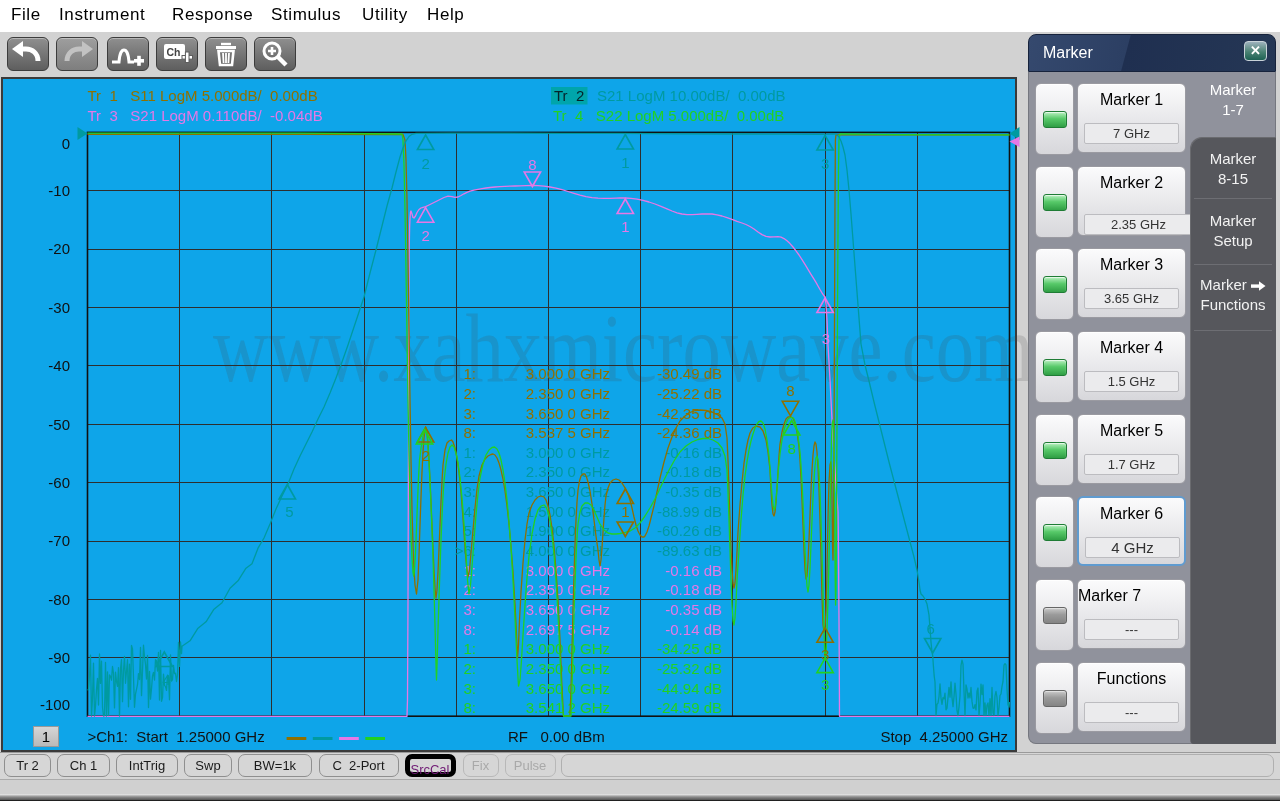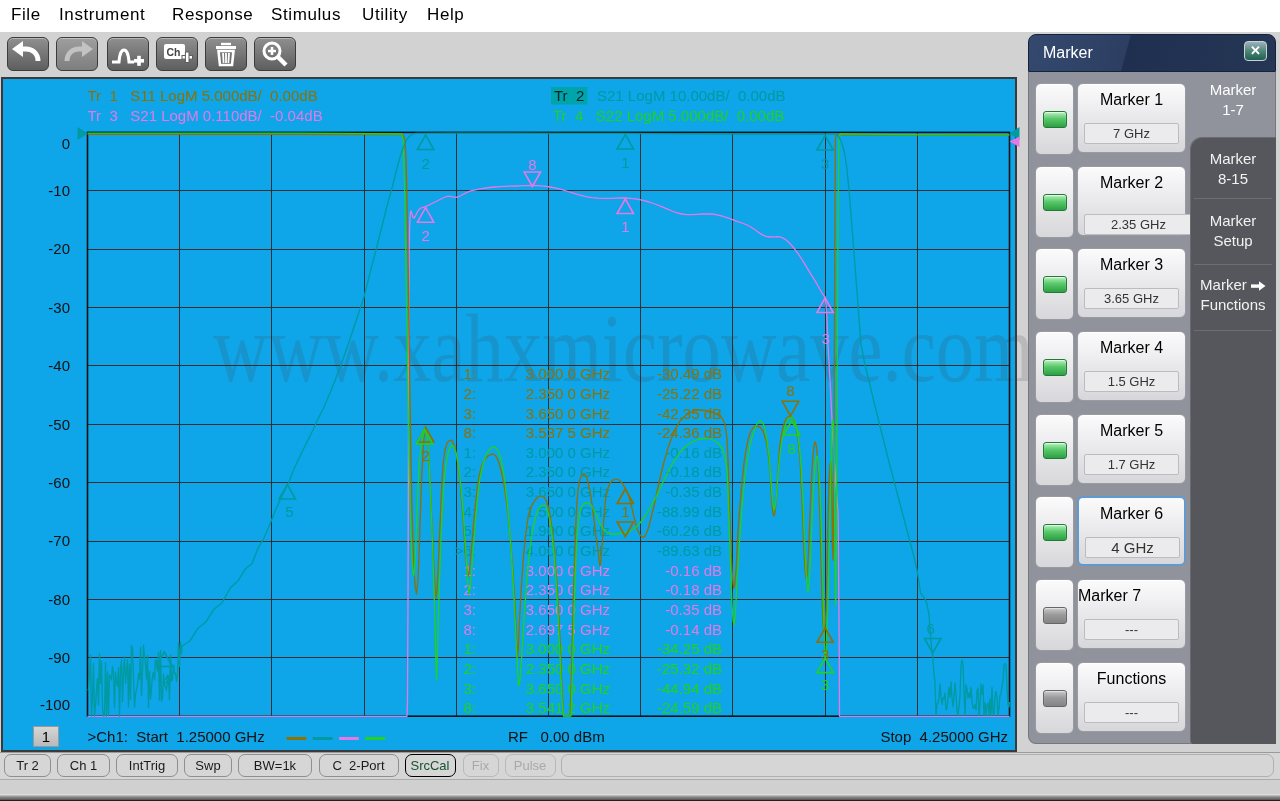--- a/index.html
+++ b/index.html
@@ -287,17 +287,17 @@
       </svg><br>Functions</div>
     <div style="position:absolute;left:4px;top:193px;width:78px;border-top:1px solid #6d6e73"></div>
   </div>
 <div id="botbar"></div>
 <div style="position:absolute;left:4px;top:753.5px;width:47px;height:23px;box-sizing:border-box;border:1px solid #8f8f8f;border-radius:7px;font-size:13px;color:#1a1a1a;text-align:center;line-height:21px">Tr 2</div>
 <div style="position:absolute;left:57px;top:753.5px;width:53px;height:23px;box-sizing:border-box;border:1px solid #8f8f8f;border-radius:7px;font-size:13px;color:#1a1a1a;text-align:center;line-height:21px">Ch 1</div>
 <div style="position:absolute;left:116px;top:753.5px;width:62px;height:23px;box-sizing:border-box;border:1px solid #8f8f8f;border-radius:7px;font-size:13px;color:#1a1a1a;text-align:center;line-height:21px">IntTrig</div>
 <div style="position:absolute;left:184px;top:753.5px;width:48px;height:23px;box-sizing:border-box;border:1px solid #8f8f8f;border-radius:7px;font-size:13px;color:#1a1a1a;text-align:center;line-height:21px">Swp</div>
 <div style="position:absolute;left:238px;top:753.5px;width:74px;height:23px;box-sizing:border-box;border:1px solid #8f8f8f;border-radius:7px;font-size:13px;color:#1a1a1a;text-align:center;line-height:21px">BW=1k</div>
 <div style="position:absolute;left:318.5px;top:753.5px;width:80px;height:23px;box-sizing:border-box;border:1px solid #8f8f8f;border-radius:7px;font-size:13px;color:#1a1a1a;text-align:center;line-height:21px">C&nbsp;&nbsp;2-Port</div>
-<div style="position:absolute;left:404.5px;top:753.5px;width:51px;height:23px;box-sizing:border-box;border:1px solid #000000;border-radius:7px;font-size:13px;color:#14532d;text-align:center;line-height:21px">SrcCal</div>
+<div style="position:absolute;left:404.5px;top:753.5px;width:51px;height:23px;box-sizing:border-box;border:5px solid #000000;border-radius:7px;font-size:13px;color:#701a75;text-align:center;line-height:21px">SrcCal</div>
 <div style="position:absolute;left:462.5px;top:753.5px;width:36px;height:23px;box-sizing:border-box;border:1px solid #b8b8b8;border-radius:7px;font-size:13px;color:#a9a9a9;text-align:center;line-height:21px">Fix</div>
 <div style="position:absolute;left:504.5px;top:753.5px;width:51px;height:23px;box-sizing:border-box;border:1px solid #b8b8b8;border-radius:7px;font-size:13px;color:#a9a9a9;text-align:center;line-height:21px">Pulse</div>
 <div style="position:absolute;left:561px;top:753.5px;width:713px;height:23px;box-sizing:border-box;border:1px solid #b0b0b0;border-radius:7px"></div>
 <div id="botbar2"></div>
 <div id="botbar3"></div>
 </body></html>

